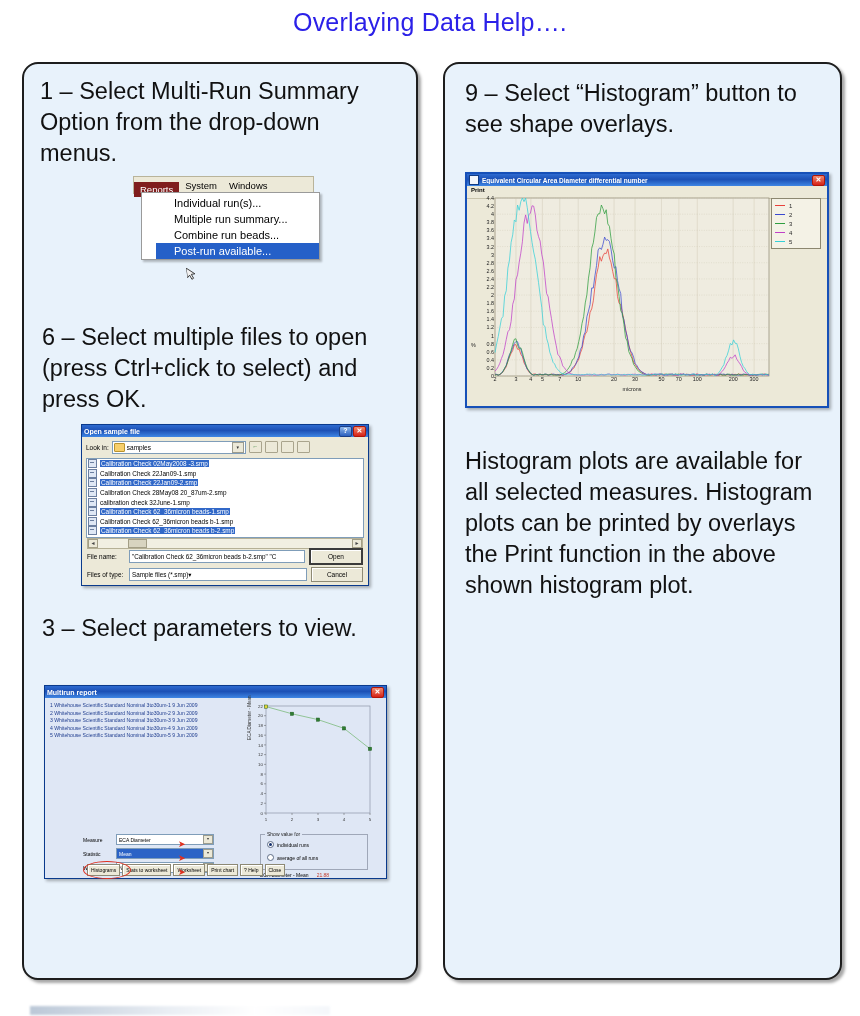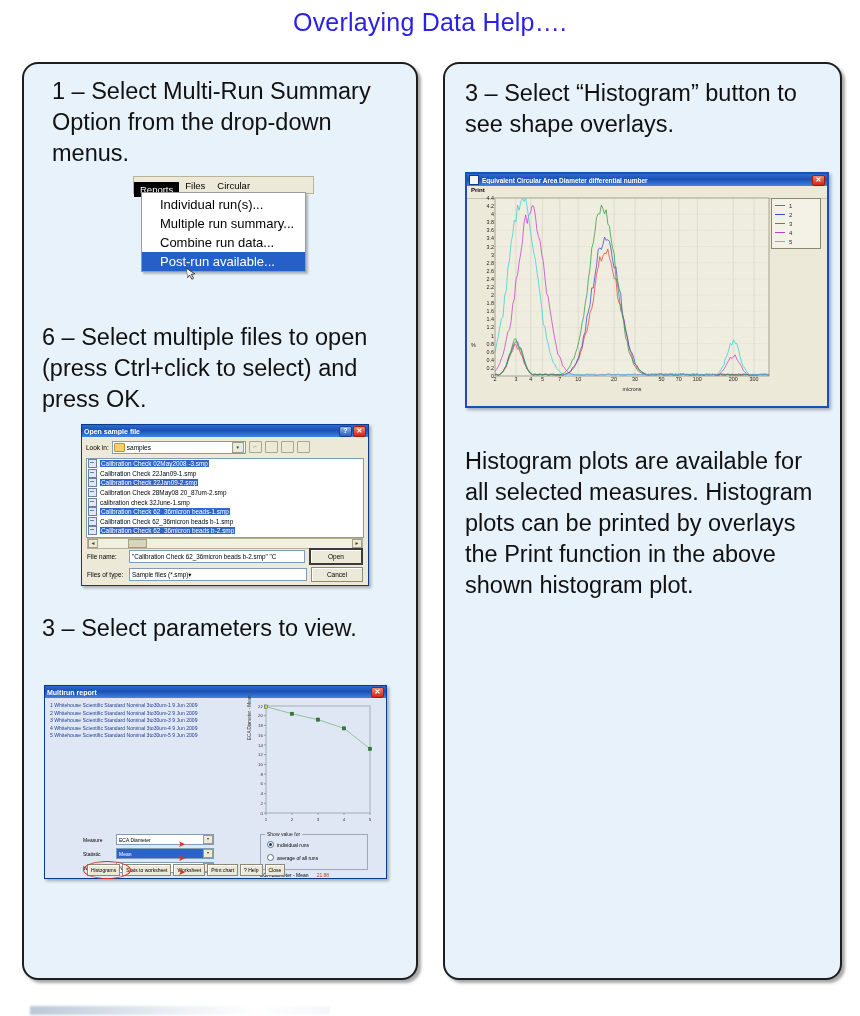--- a/index.html
+++ b/index.html
@@ -40,25 +40,25 @@
     border:1px solid #1b3f86;color:#fff;font-size:7px;line-height:8px;text-align:center;font-weight:bold;margin-right:1px;
   }
 
   
   #menubar{
     position:absolute;left:133px;top:176px;width:179px;height:16px;
     background:#ece9d8;border:1px solid #b9b49a;display:flex;align-items:center;
     font-size:9.5px;color:#000;
   }
   #menubar .mi{padding:2px 6px;}
-  #menubar .mi.sel{background:#000000;color:#fff;margin-top:9px;}
+  #menubar .mi.sel{background:#7f1d1d;color:#fff;margin-top:9px;}
   #menu-drop{
     position:absolute;left:141px;top:192px;width:163px;
     background:#fff;border:1px solid #9a9a9a;box-shadow:2px 2px 2px rgba(0,0,0,.25);
-    font-size:13px;color:#000;padding:2px 0 0 0;
+    font-size:11px;color:#000;padding:2px 0 0 14px;
   }
   #menu-drop .it{padding:2px 6px 2px 18px;white-space:nowrap;}
   #menu-drop .it.sel{background:#2560c8;color:#fff;}
   .cursor{position:absolute;left:186px;top:268px;width:0;height:0;color:#222;font-size:11px;transform:rotate(-8deg);}
 
   
   #dlg-open{left:81px;top:424px;width:286px;height:160px;background:#ece9d8;}
   #dlg-open .win-title{height:12px;font-size:7px;}
   .lookin{height:20px;display:flex;align-items:center;gap:3px;padding:0 4px;font-size:6.5px;color:#000;}
   .lookin .lbl{white-space:nowrap;}
@@ -162,31 +162,31 @@
   .bottomstrip .b1{position:absolute;left:30px;top:2px;width:300px;height:9px;
      background:linear-gradient(to right,#6a86a8,#cfd9e6 45%,#ffffff 75%,#e8eef6);filter:blur(1px);}
 </style>
 </head>
 <body>
 
 <div class="page-title">Overlaying Data Help….</div>
 
 <div class="panel" id="panel-left"></div>
 
-<div class="step-text" style="left:52px;top:76px;width:360px;">1 – Select Multi-Run Summary Option from the drop-down menus.</div>
+<div class="step-text" style="left:40px;top:76px;width:360px;">1 – Select Multi-Run Summary Option from the drop-down menus.</div>
 
 <div id="menubar">
   <div class="mi sel">Reports</div>
-  <div class="mi">Files</div>
-  <div class="mi">Circular</div>
+  <div class="mi">System</div>
+  <div class="mi">Windows</div>
 </div>
 <div id="menu-drop">
   <div class="it">Individual run(s)...</div>
   <div class="it">Multiple run summary...</div>
-  <div class="it">Combine run data...</div>
+  <div class="it">Combine run beads...</div>
   <div class="it sel">Post-run available...</div>
 </div>
 <div class="cursor">
   <svg width="10" height="13" viewBox="0 0 10 13">
       <path d="M0,0 L0,10 L2.6,7.6 L4.3,12 L6.1,11.2 L4.4,7 L8,7 Z" fill="#f2f2f2" stroke="#222" stroke-width=".8"></path>
     </svg>
 </div>
 
 <div class="step-text" style="left:42px;top:322px;width:360px;">6 – Select multiple files to open (press Ctrl+click to select) and press OK.</div>
 
@@ -381,21 +381,21 @@
   </div>
   <div class="ellipse-hl"></div>
 </div>
 
 <div class="arrow-red" style="left:178px;top:840px;">➤</div>
 <div class="arrow-red" style="left:178px;top:854px;">➤</div>
 <div class="arrow-red" style="left:178px;top:868px;">➤</div>
 
 <div class="panel" id="panel-right"></div>
 
-<div class="step-text" style="left:465px;top:78px;width:356px;">3 – Select “Histogram” button to see shape overlays.</div>
+<div class="step-text" style="left:465px;top:78px;width:356px;">9 – Select “Histogram” button to see shape overlays.</div>
 
 <div class="win" id="dlg-hist">
   <div class="win-title">
     <span style="width:8px;height:8px;background:#f2f5fb;border:1px solid #123b82;margin-right:3px;display:inline-block;"></span>
     <span class="t">Equivalent Circular Area Diameter differential number</span>
     <span class="closebox">✕</span>
   </div>
   <div class="hist-menubar">
     <span style="font-weight:bold;">Print</span>
   </div>

